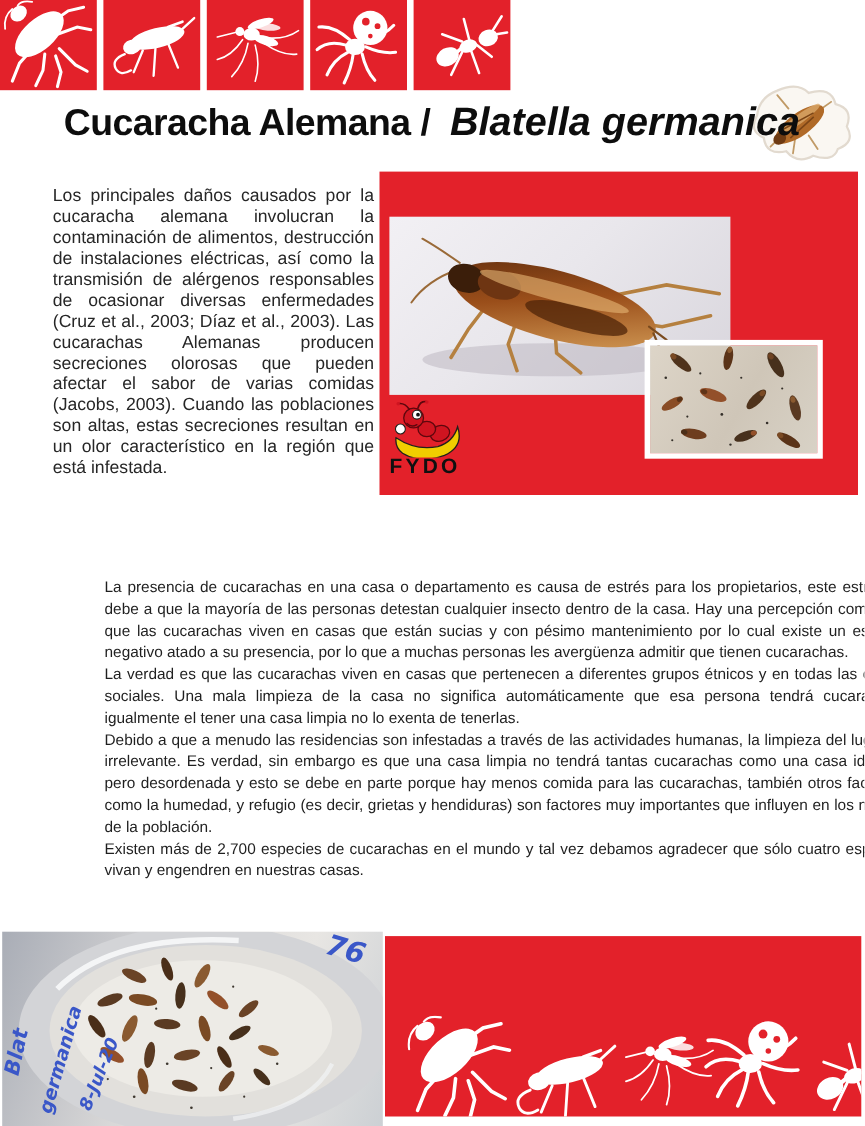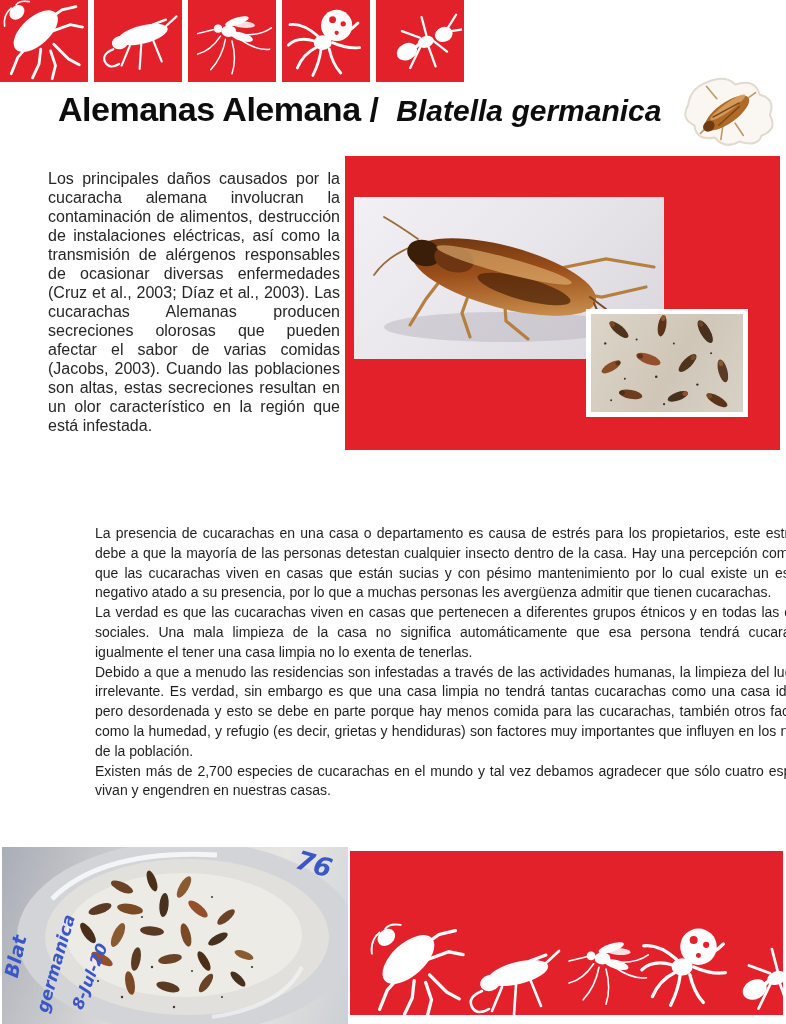--- a/index.html
+++ b/index.html
@@ -15,21 +15,21 @@
   .banner { position:absolute; left:0; top:0; height:82px; }
   .sq {
     position:absolute; top:0; width:88px; height:82px;
     background:var(--brand-red); overflow:hidden;
   }
   .sq svg { width:100%; height:100%; display:block; }
 
   
   .title-wrap { position:absolute; left:58px; top:90px; width:620px; white-space:nowrap; }
   .title-main { font-size:34px; font-weight:bold; color:#0d0d0d; letter-spacing:-0.5px; }
-  .title-species { font-size:30px; font-weight:bold; font-style:italic; color:#0d0d0d; margin-left:9px; }
+  .title-species { font-size:36px; font-weight:bold; font-style:italic; color:#0d0d0d; margin-left:9px; }
   .title-roach { position:absolute; left:676px; top:76px; width:102px; height:74px; }
   .title-roach svg { width:100%; height:100%; }
 
   
   .intro {
     position:absolute; left:48px; top:169px; width:292px;
     font-size:16px; line-height:19px; text-align:justify; color:#262626;
   }
 
   
@@ -218,21 +218,21 @@
       <g transform="rotate(-36 50 36)">
         <ellipse cx="50" cy="36" rx="26" ry="10" fill="#b06a28"></ellipse>
         <ellipse cx="28" cy="36" rx="6" ry="5" fill="#6e3a12"></ellipse>
         <ellipse cx="54" cy="32" rx="21" ry="4" fill="#d9a869" opacity="0.8"></ellipse>
         <path d="M36 31 L66 35 M36 41 L64 38" stroke="#7c4516" stroke-width="1.4" fill="none"></path>
       </g>
     </svg>
   </div>
 
   <h1 class="title-wrap">
-    <span class="title-main">Alemanas Alemana /</span>
+    <span class="title-main">Cucaracha Alemana /</span>
     <span class="title-species">Blatella germanica</span>
   </h1>
 
   <section class="intro">
     <p>Los principales daños causados por la cucaracha alemana involucran la contaminación de alimentos, destrucción de instalaciones eléctricas, así como la transmisión de alérgenos responsables de ocasionar diversas enfermedades (Cruz et al., 2003; Díaz et al., 2003). Las cucarachas Alemanas producen secreciones olorosas que pueden afectar el sabor de varias comidas (Jacobs, 2003). Cuando las poblaciones son altas, estas secreciones resultan en un olor característico en la región que está infestada.</p>
   </section>
 
   <div class="hero">
     <div class="hero-photo">
       <svg viewBox="0 0 310 162">
@@ -315,20 +315,36 @@
           <circle cx="84" cy="30" r="1"></circle>
             <circle cx="108" cy="72" r="1.2"></circle>
             <circle cx="34" cy="66" r="1"></circle>
           <circle cx="122" cy="40" r="1"></circle>
             <circle cx="74" cy="92" r="1.1"></circle>
             <circle cx="20" cy="88" r="1"></circle>
         </g>
       </svg>
     </div>
 
+    <div class="fydo">
+      <svg viewBox="0 0 72 52">
+        <path d="M8 34 Q26 46 46 42 Q60 38 64 24 Q70 42 52 50 Q30 58 14 48 Q7 43 8 34 Z" fill="#f0cd00" stroke="#22201c" stroke-width="1.2"></path>
+        <ellipse cx="48" cy="30" rx="9" ry="7" transform="rotate(-20 48 30)" fill="#cf1420" stroke="#5e070d" stroke-width="1.2"></ellipse>
+        <ellipse cx="36" cy="26" rx="8" ry="7" fill="#cf1420" stroke="#5e070d" stroke-width="1.2"></ellipse>
+        <circle cx="24" cy="16" r="9" fill="#cf1420" stroke="#5e070d" stroke-width="1.2"></circle>
+        <path d="M20 8 Q16 2 10 3 M28 7 Q30 0 36 1" stroke="#5e070d" stroke-width="1.5" fill="none" stroke-linecap="round"></path>
+        <circle cx="10" cy="3" r="1.6" fill="#cf1420"></circle>
+          <circle cx="36" cy="1.5" r="1.6" fill="#cf1420"></circle>
+        <circle cx="27" cy="13" r="4" fill="#ffffff" stroke="#22201c" stroke-width="1"></circle>
+        <circle cx="28" cy="13" r="1.7" fill="#111"></circle>
+        <path d="M18 21 Q22 25 27 22" stroke="#5e070d" stroke-width="1.2" fill="none" stroke-linecap="round"></path>
+        <circle cx="12" cy="26" r="4.5" fill="#ffffff" stroke="#22201c" stroke-width="1"></circle>
+      </svg>
+      <div class="fydo-text">FYDO</div>
+    </div>
   </div>
 
   <section class="body-text">
     <p>La presencia de cucarachas en una casa o departamento es causa de estrés para los propietarios, este estrés se debe a que la mayoría de las personas detestan cualquier insecto dentro de la casa. Hay una percepción común de que las cucarachas viven en casas que están sucias y con pésimo mantenimiento por lo cual existe un estigma negativo atado a su presencia, por lo que a muchas personas les avergüenza admitir que tienen cucarachas.</p>
     <p>La verdad es que las cucarachas viven en casas que pertenecen a diferentes grupos étnicos y en todas las clases sociales. Una mala limpieza de la casa no significa automáticamente que esa persona tendrá cucarachas; igualmente el tener una casa limpia no lo exenta de tenerlas.</p>
     <p>Debido a que a menudo las residencias son infestadas a través de las actividades humanas, la limpieza del lugar es irrelevante. Es verdad, sin embargo es que una casa limpia no tendrá tantas cucarachas como una casa idéntica pero desordenada y esto se debe en parte porque hay menos comida para las cucarachas, también otros factores, como la humedad, y refugio (es decir, grietas y hendiduras) son factores muy importantes que influyen en los niveles de la población.</p>
     <p>Existen más de 2,700 especies de cucarachas en el mundo y tal vez debamos agradecer que sólo cuatro especies vivan y engendren en nuestras casas.</p>
   </section>
 
   <figure class="bottom-photo">

